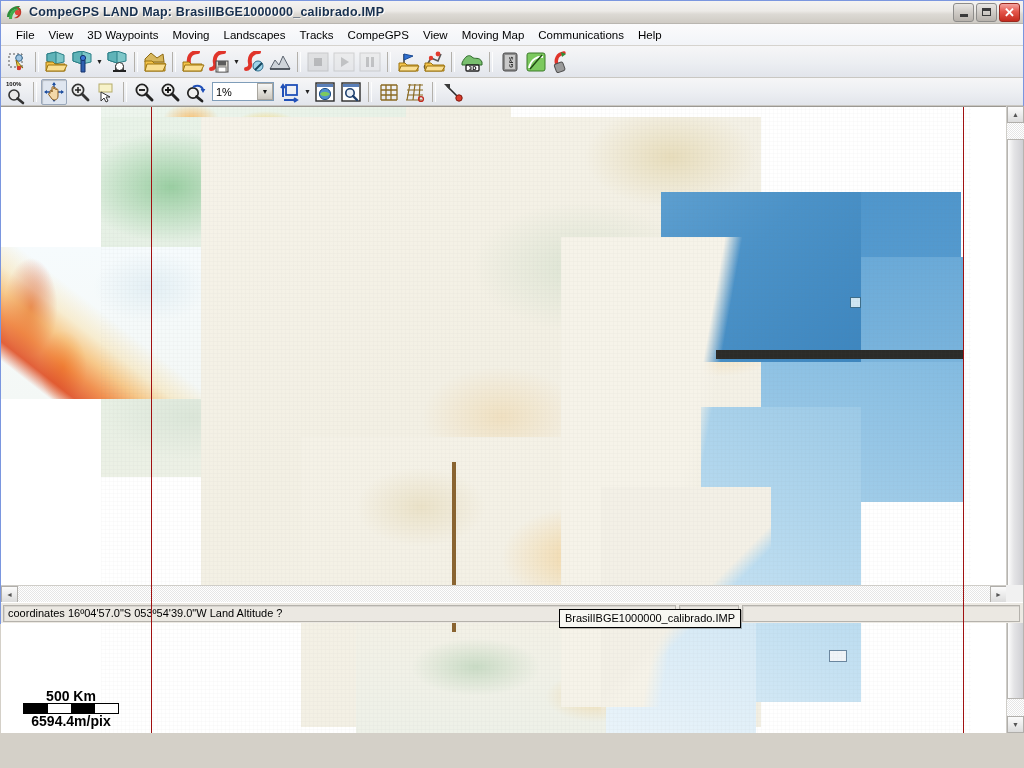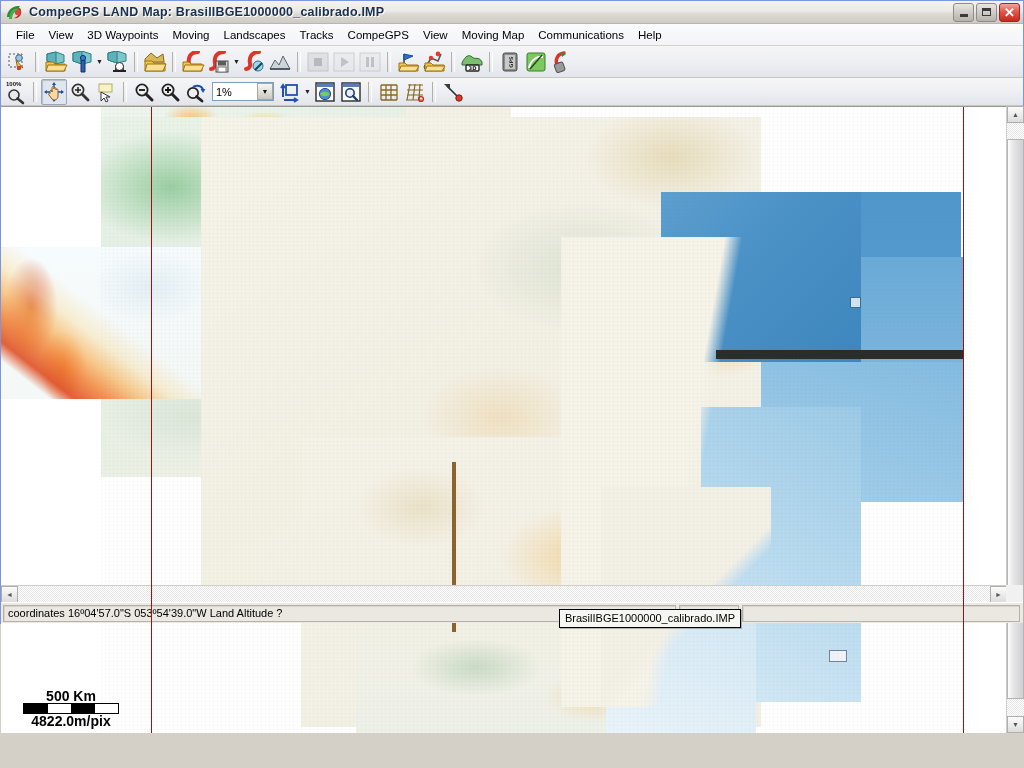--- a/index.html
+++ b/index.html
@@ -646,21 +646,21 @@
       <div class="tooltip" style="left:558px;top:471px;margin-top:31px;">BrasilIBGE1000000_calibrado.IMP</div>
 
       <div class="scalebar">
         <div class="lbl">500 Km</div>
         <div class="bar">
           <i class="b"></i>
             <i class="w"></i>
             <i class="b"></i>
             <i class="w"></i>
         </div>
-        <div class="lbl">4822.0m/pix</div>
+        <div class="lbl">6594.4m/pix</div>
       </div>
     </div>
   </div>
 
   <div class="vscroll">
     <div class="sb-btn" style="left:0;top:0;width:17px;height:17px;">
       <span>▲</span>
     </div>
     <div class="sb-track" style="left:0;top:17px;width:17px;height:593px;"></div>
     <div class="sb-thumb" style="left:0;top:33px;width:17px;height:560px;"></div>

